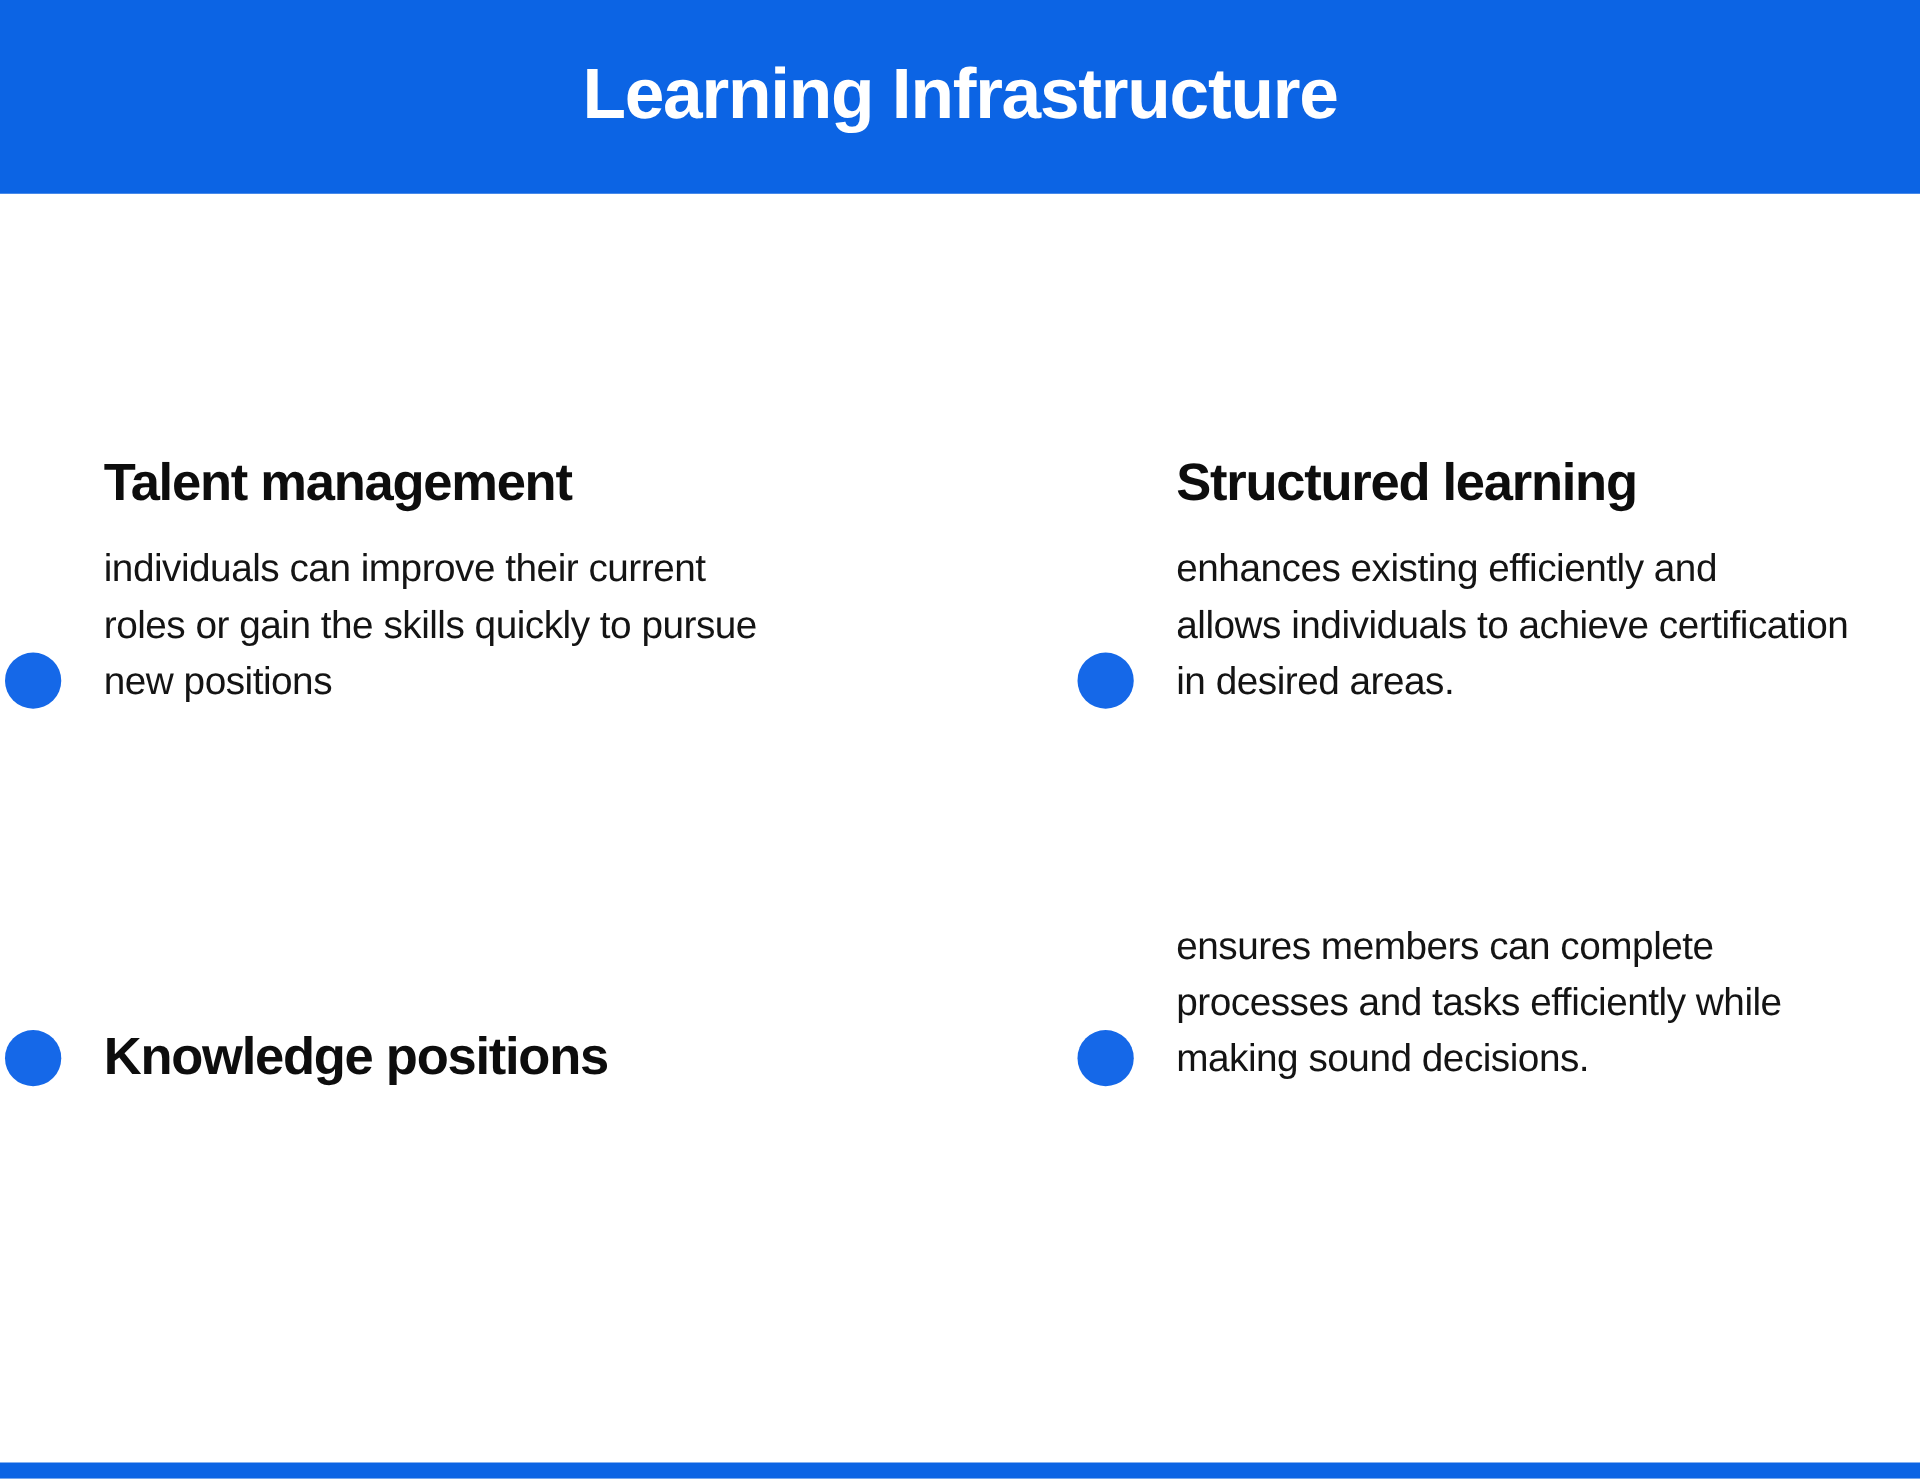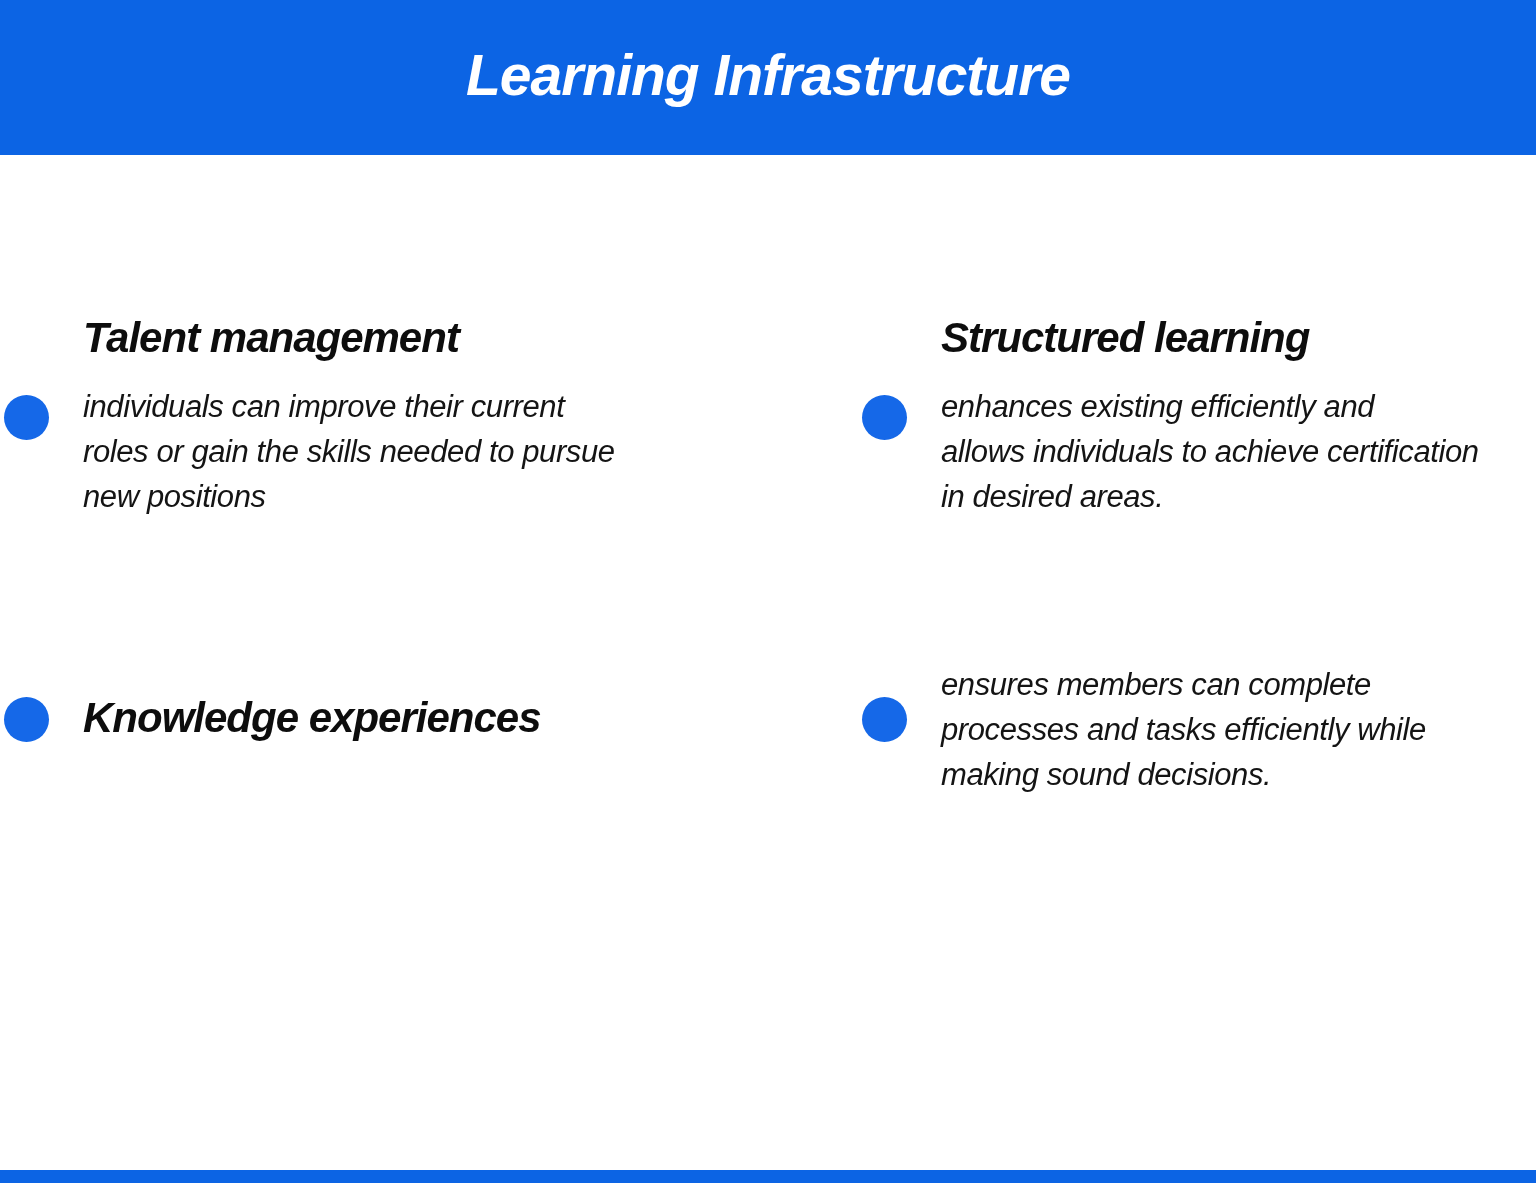--- a/index.html
+++ b/index.html
@@ -3,21 +3,21 @@
 <meta charset="utf-8">
 <style>
   :root {
     --header_bg: #0c64e4;
     --bullet: #1568e8;
     --title_text: #ffffff;
     --body_text: #141414;
     --page_bg: #ffffff;
     --footer_bar: #0c64e4;
   }
-  * { box-sizing: border-box; font-style: italic; }
+  * { box-sizing: border-box; }
   html, body { margin: 0; padding: 0; }
   body {
     width: 1536px;
     height: 1183px;
     background: var(--page_bg);
     font-family: "Liberation Sans", sans-serif;
     color: var(--body_text);
     position: relative;
     overflow: hidden;
   }
@@ -38,21 +38,21 @@
     color: var(--title_text);
   }
   .grid {
     padding: 110px 0 0 4px;
     display: grid;
     grid-template-columns: 858px 674px;
     grid-auto-rows: 302px;
   }
   .item {
     display: flex;
-    align-items: center;
+    align-items: flex-end;
   }
   .bullet {
     flex: 0 0 45px;
     width: 45px;
     height: 45px;
     margin-top: 2px;
     border-radius: 50%;
     background: var(--bullet);
   }
   .item .text { margin-left: 34px; }
@@ -88,41 +88,41 @@
   <h1>Learning Infrastructure</h1>
 </header>
 
 <main class="grid">
 
   <section class="item">
     <span class="bullet"></span>
     <div class="text">
       <h2>Talent management</h2>
       <p>individuals can improve their current
-roles or gain the skills needed to pursue
+roles or gain the skills quickly to pursue
 new positions</p>
     </div>
   </section>
 
 
   <section class="item">
     <span class="bullet"></span>
     <div class="text">
       <h2>Structured learning</h2>
       <p>enhances existing efficiently and
 allows individuals to achieve certification
 in desired areas.</p>
     </div>
   </section>
 
 
   <section class="item">
     <span class="bullet"></span>
     <div class="text">
-      <h2>Knowledge experiences</h2>
+      <h2>Knowledge positions</h2>
     </div>
   </section>
 
   <section class="item">
     <span class="bullet"></span>
     <div class="text">
       <p>ensures members can complete
 processes and tasks efficiently while
 making sound decisions.</p>
     </div>

